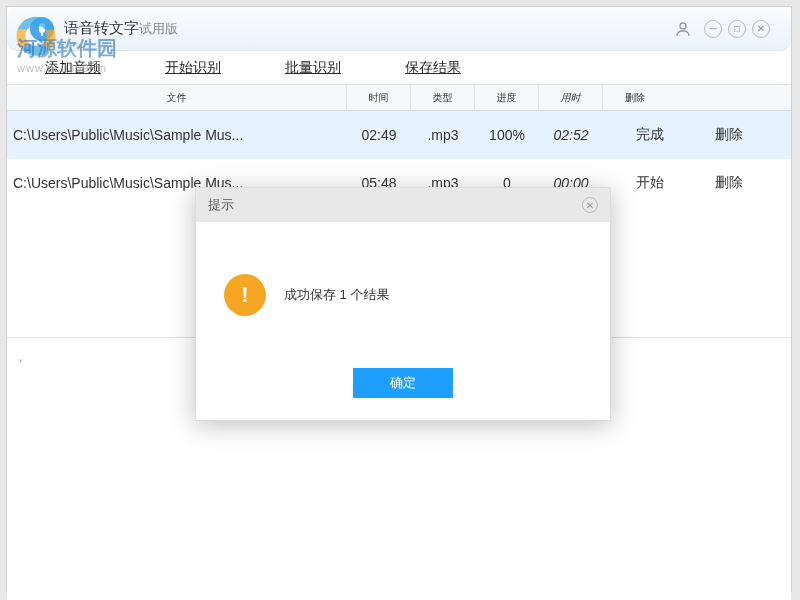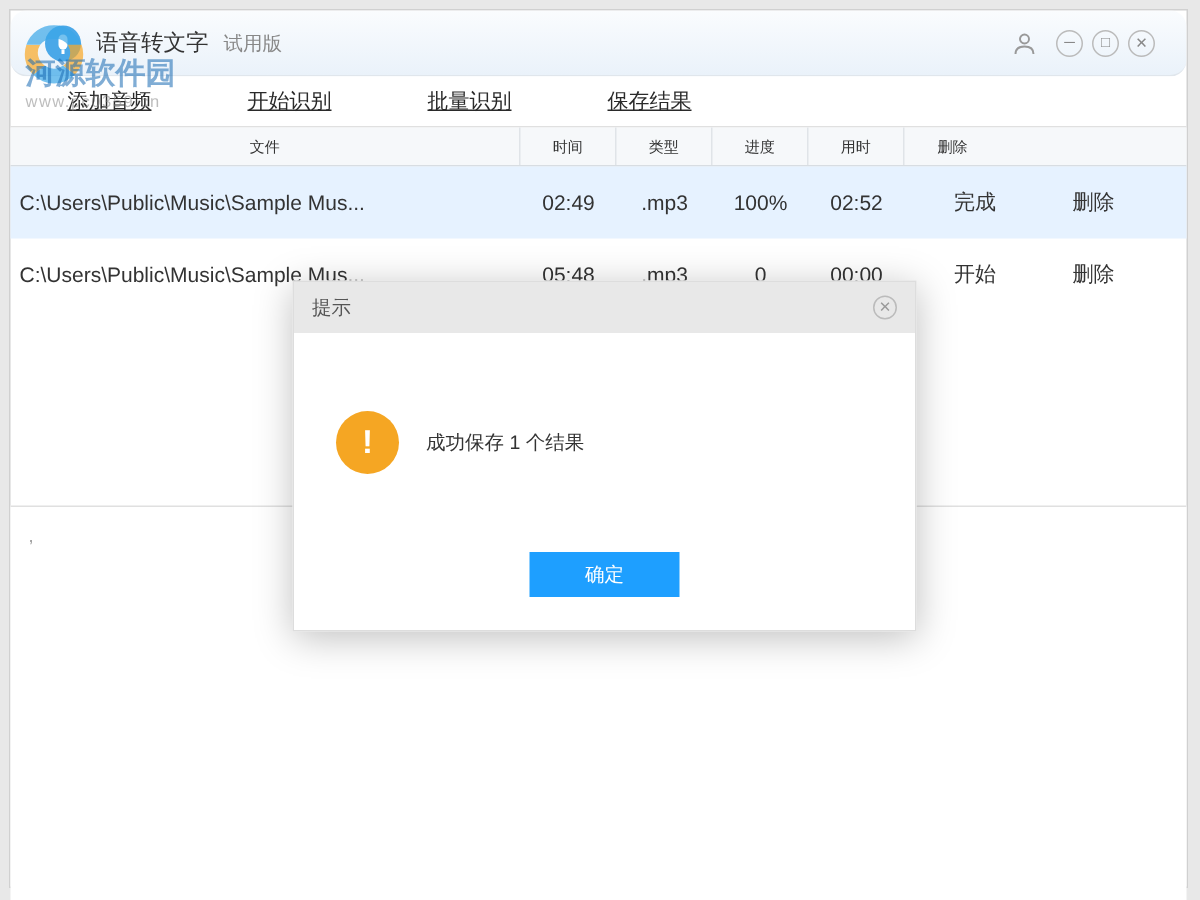--- a/index.html
+++ b/index.html
@@ -3,39 +3,39 @@
   <meta charset="utf-8">
   <style>
     * { margin: 0; padding: 0; box-sizing: border-box; font-family: "Microsoft YaHei", sans-serif; }
     body { width: 800px; height: 600px; background: #f0f0f0; overflow: hidden; }
     .outer { width: 800px; height: 600px; padding: 6px; background: #e8e8e8; }
     .window { width: 786px; height: 586px; background: #fff; border: 1px solid #d0d0d0; position: relative; }
     
     .titlebar { height: 44px; background: linear-gradient(to bottom, #fafcfe, #eaf2fa); display: flex; align-items: center; padding: 0 21px; border-bottom: 1px solid #e0e6ec; border-radius: 11px; }
     .logo { width: 28px; height: 28px; margin-right: 8px; }
     .title-text { font-size: 15px; color: #333; font-weight: 500; }
-    .trial { font-size: 13px; color: #888; margin-left: 10px; }
+    .trial { font-size: 13px; color: #888; }
     .titlebar-spacer { flex: 1; }
     .winbtn { width: 18px; height: 18px; border: 1px solid #bbb; border-radius: 50%; margin-left: 6px; display: flex; align-items: center; justify-content: center; font-size: 10px; color: #888; cursor: pointer; }
     .user-icon { width: 18px; height: 18px; margin-right: 6px; }
     
     .watermark { position: absolute; top: 28px; left: 10px; opacity: 0.55; font-size: 20px; color: #1a6bb3; font-weight: bold; pointer-events: none; z-index: 5; }
     .watermark .sub { font-size: 11px; color: #888; display: block; font-weight: normal; letter-spacing: 1px; }
     
     .toolbar { height: 34px; display: flex; align-items: center; border-bottom: 1px solid #e0e0e0; }
     .tool-item { flex: 0 0 auto; padding: 0 32px; font-size: 14px; color: #2a2a2a; text-decoration: underline; cursor: pointer; }
     .tool-item:first-child { padding-left: 38px; }
     
     .table-header { height: 26px; background: #f6f8fa; display: flex; border-bottom: 1px solid #d8dde2; font-size: 10px; color: #333; }
     .table-header > div { display: flex; align-items: center; justify-content: center; border-right: 1px solid #e0e4e8; }
     .col-file { width: 340px; }
     .col-time { width: 64px; }
     .col-type { width: 64px; }
     .col-prog { width: 64px; }
-    .col-dur { width: 64px; }
+    .col-dur { width: 64px; font-style: italic; }
     .col-act { width: 94px; }
     .col-del { width: 64px; border-right: none !important; }
     
     .table-row { height: 48px; display: flex; font-size: 14px; color: #333; }
     .table-row > div { display: flex; align-items: center; justify-content: center; }
     .table-row .col-file { justify-content: flex-start; padding-left: 6px; white-space: nowrap; overflow: hidden; }
     .row-sel { background: #e6f2ff; }
     .act-link, .del-link { cursor: pointer; }
     
     .content-area { height: 278px; border-top: 1px solid #e0e0e0; background: #fff; padding: 12px; font-size: 12px; color: #999; }

